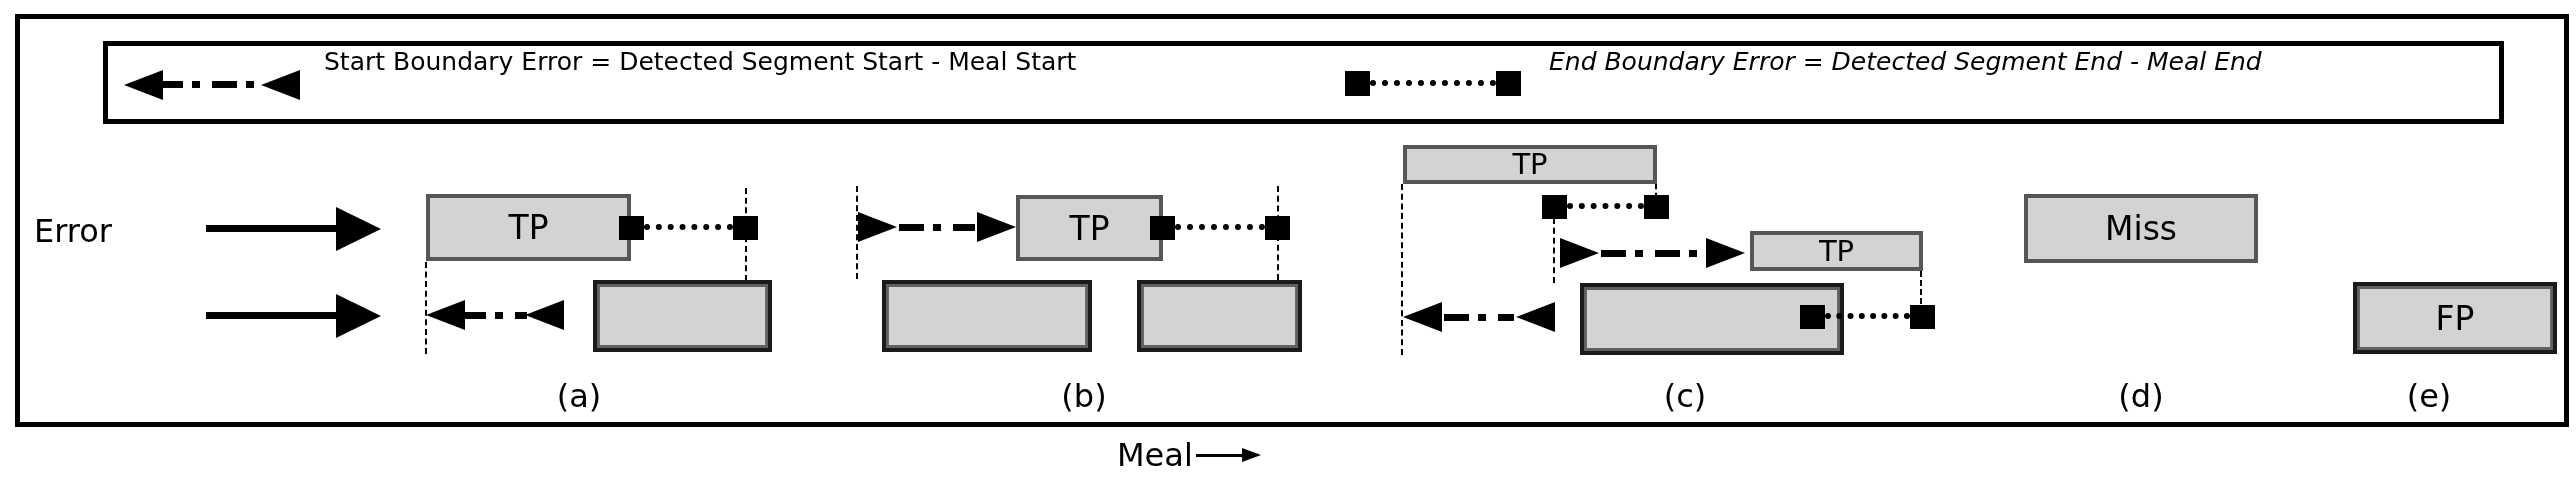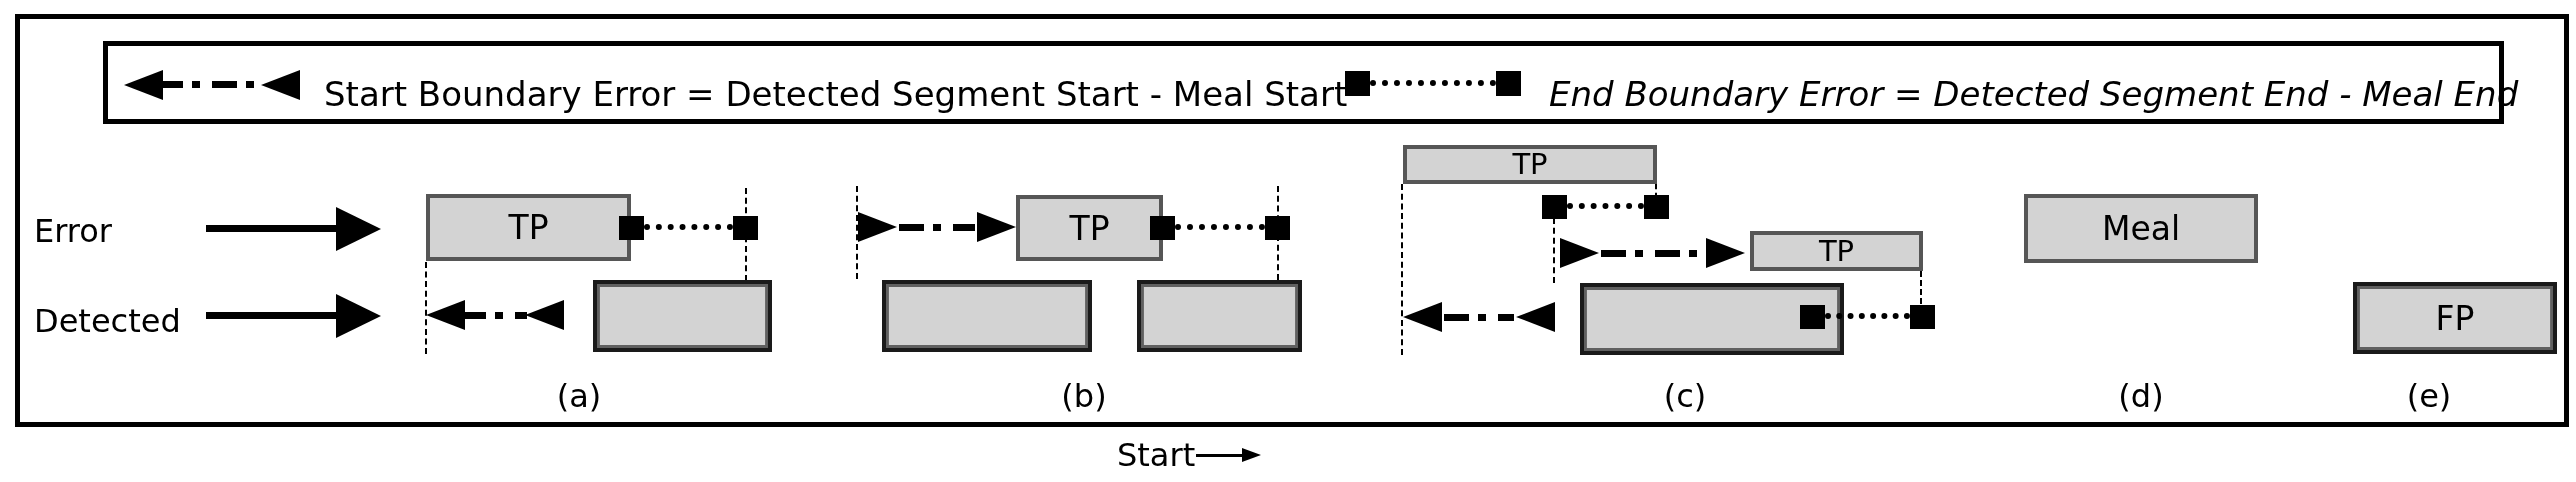--- a/index.html
+++ b/index.html
@@ -10,21 +10,21 @@
   }
   *{margin:0;padding:0;box-sizing:border-box;}
   body{
     width:2576px;height:482px;position:relative;background:#ffffff;
     font-family:"DejaVu Sans","Liberation Sans",sans-serif;color:var(--ink);
     overflow:hidden;
   }
   .abs{position:absolute;}
   .outer-border{left:14.7px;top:13.5px;width:2554px;height:413px;border:5.9px solid var(--ink);background:#fff;}
   .legend-box{left:103px;top:41px;width:2401px;height:83px;border:5.3px solid var(--ink);background:#fff;}
-  .legend-text{top:31px;font-size:34px;line-height:1;white-space:nowrap;}
+  .legend-text{top:3px;font-size:25px;line-height:1;white-space:nowrap;}
   
   .tri{width:0;height:0;position:absolute;}
   .tri-l{border-top:15.2px solid transparent;border-bottom:15.2px solid transparent;border-right:39px solid var(--ink);}
   .tri-r{border-top:15.2px solid transparent;border-bottom:15.2px solid transparent;border-left:39px solid var(--ink);}
   
   .ddline{position:absolute;height:7px;
     background:repeating-linear-gradient(to right,var(--ink) 0 24.6px,transparent 24.6px 34px,var(--ink) 34px 42px,transparent 42px 54px);}
   
   .dotconn{position:absolute;height:26px;}
   .dotconn .sq{position:absolute;top:0.6px;width:24.6px;height:24.6px;background:var(--ink);}
@@ -66,21 +66,20 @@
   <span class="abs legend-text" style="left:1441px;font-style:italic;">End Boundary Error = Detected Segment End - Meal End</span>
 </div>
 
 <span class="abs rowlabel" style="left:34px;top:211px;">Error</span>
 <div class="harrow" style="left:206px;top:207px;width:175px;height:43px;">
   <div class="shaft" style="left:0;top:18px;width:133px;height:7px;"></div>
   <div class="tri" style="left:130px;top:0;border-top:22px solid transparent;border-bottom:22px solid transparent;border-left:45px solid var(--ink);"></div>
 </div>
 
 <div class="abs rowlabel" style="left:34px;top:301px;">
-  <div>Detected</div>
 </div>
 <div class="harrow" style="left:206px;top:294px;width:175px;height:43px;">
   <div class="shaft" style="left:0;top:18px;width:133px;height:7px;"></div>
   <div class="tri" style="left:130px;top:0;border-top:22px solid transparent;border-bottom:22px solid transparent;border-left:45px solid var(--ink);"></div>
 </div>
 
 <div class="dashv" style="left:425px;top:262px;height:92px;"></div>
 <div class="dashv" style="left:745px;top:188px;height:93px;"></div>
 <div class="gbox meal-box" style="left:426px;top:194px;width:205px;height:67px;">
   <span class="lbl">TP</span>
@@ -144,27 +143,27 @@
 </div>
 <div class="dotconn" style="left:1800px;top:304px;width:135px;">
   <div class="sq" style="left:0;"></div>
   <div class="dots"></div>
   <div class="sq" style="right:0;"></div>
 </div>
 <div class="dashv" style="left:1920px;top:271px;height:33px;"></div>
 <span class="abs letter" style="left:1685px;top:380px;">(c)</span>
 
 <div class="gbox meal-box" style="left:2024px;top:194px;width:234px;height:69px;">
-  <span class="lbl">Meal</span>
+  <span class="lbl">Miss</span>
 </div>
 <span class="abs letter" style="left:2141px;top:380px;">(d)</span>
 
 <div class="gbox det-box" style="left:2328px;top:282px;width:204px;height:72px;">
   <span class="lbl">FP</span>
 </div>
 <span class="abs letter" style="left:2429px;top:380px;">(e)</span>
 
-<span class="abs time-text" style="left:1117px;top:439px;">Start</span>
+<span class="abs time-text" style="left:1117px;top:439px;">Meal</span>
 <div class="abs" style="left:1196px;top:447px;width:66px;height:16.4px;">
   <div class="shaft" style="position:absolute;left:0;top:7px;width:47px;height:2.9px;background:var(--ink);"></div>
   <div class="tri" style="left:46px;top:0.6px;border-top:7.6px solid transparent;border-bottom:7.6px solid transparent;border-left:19px solid var(--ink);"></div>
 </div>
 
 
 </body></html>

